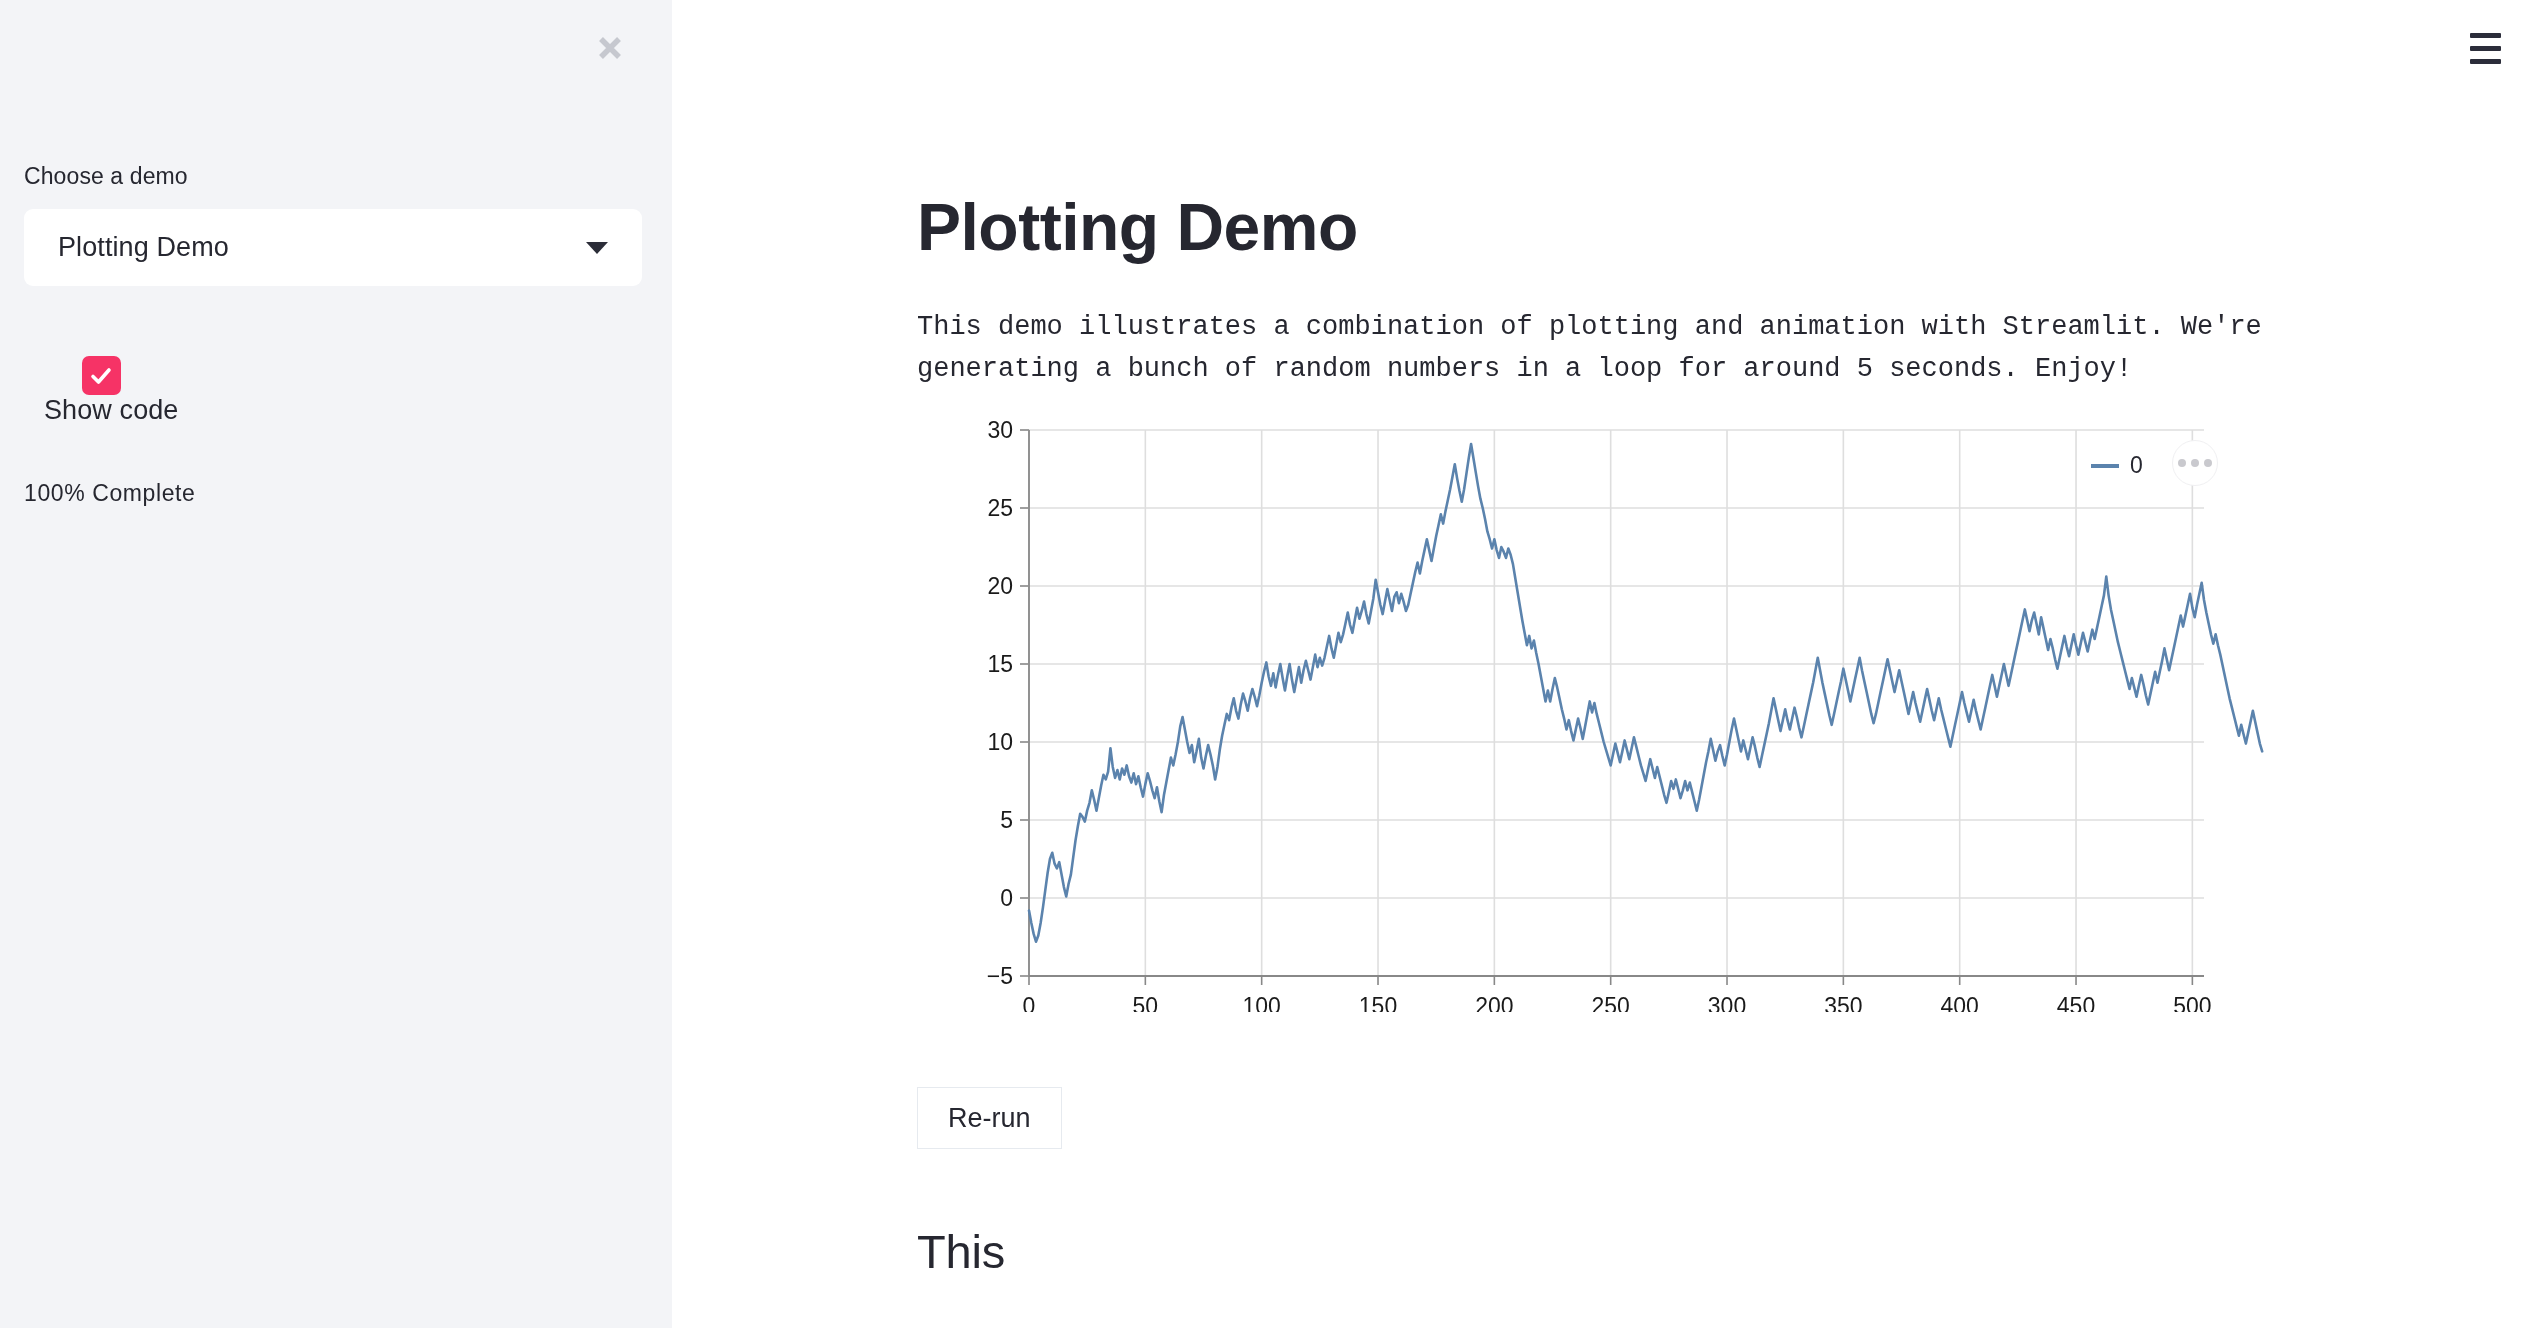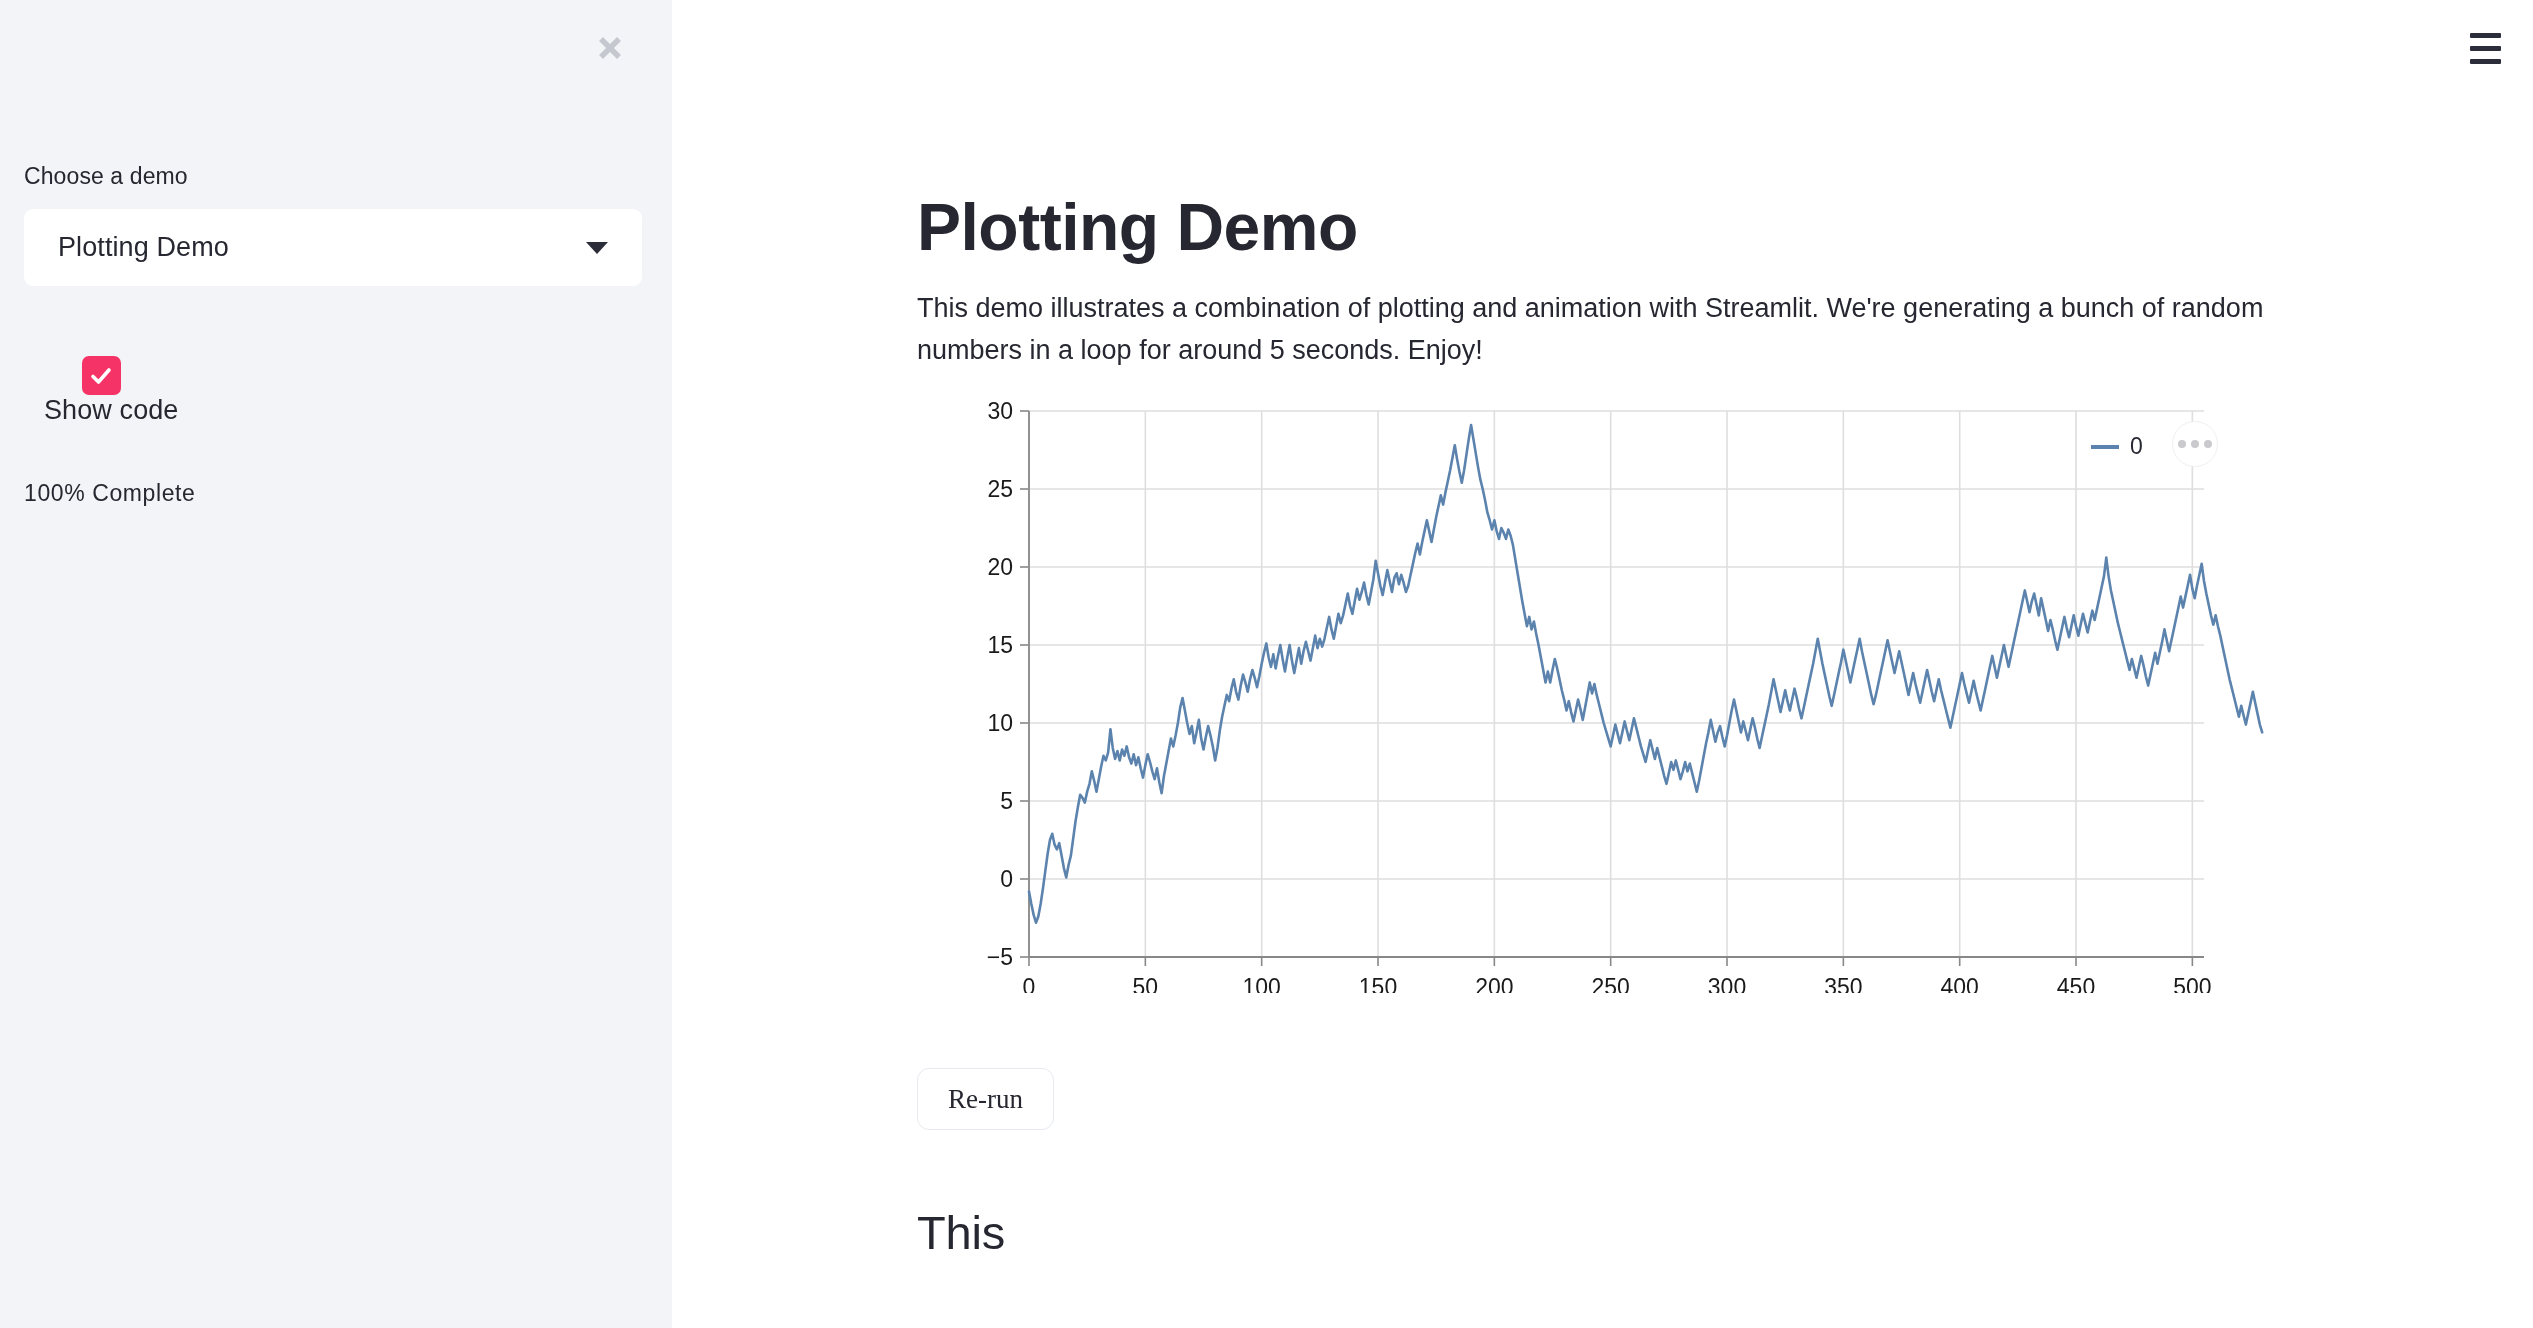--- a/index.html
+++ b/index.html
@@ -111,25 +111,26 @@
 
   .page-title {
     margin-top: 190px;
     font-size: 66px;
     font-weight: 700;
     color: #262730;
     letter-spacing: -0.5px;
     line-height: 1.15;
   }
   .page-desc {
-    margin-top: 21px;
+    margin-top: 40px;
     font-size: 27px;
     line-height: 1.56;
     color: #262730;
     max-width: 1420px;
+    font-family: Liberation Mono, monospace;
   }
 
   
   .chart-wrap {
     position: relative;
     margin-top: 22px;
     width: 1462px; height: 600px;
   }
   .chart-svg { display: block; }
   .legend {
@@ -161,25 +162,25 @@
     width: 8px; height: 8px; border-radius: 50%;
     background: #c9c9ce; display: block;
   }
 
   .rerun-btn {
     margin-top: 75px;
     display: inline-flex; align-items: center; justify-content: center;
     height: 62px; padding: 0 30px;
     background: #ffffff;
     border: 1.5px solid #e6eaef;
-    border-radius: 12px;
+    border-radius: 0;
     font-size: 27px;
     color: #262730;
     cursor: pointer;
-    font-family: Liberation Serif, serif;
+    font-family: Liberation Sans, sans-serif;
   }
 
   .section-title {
     margin-top: 75px;
     font-size: 47px;
     font-weight: 400;
     color: #262730;
     letter-spacing: -0.2px;
   }
 

